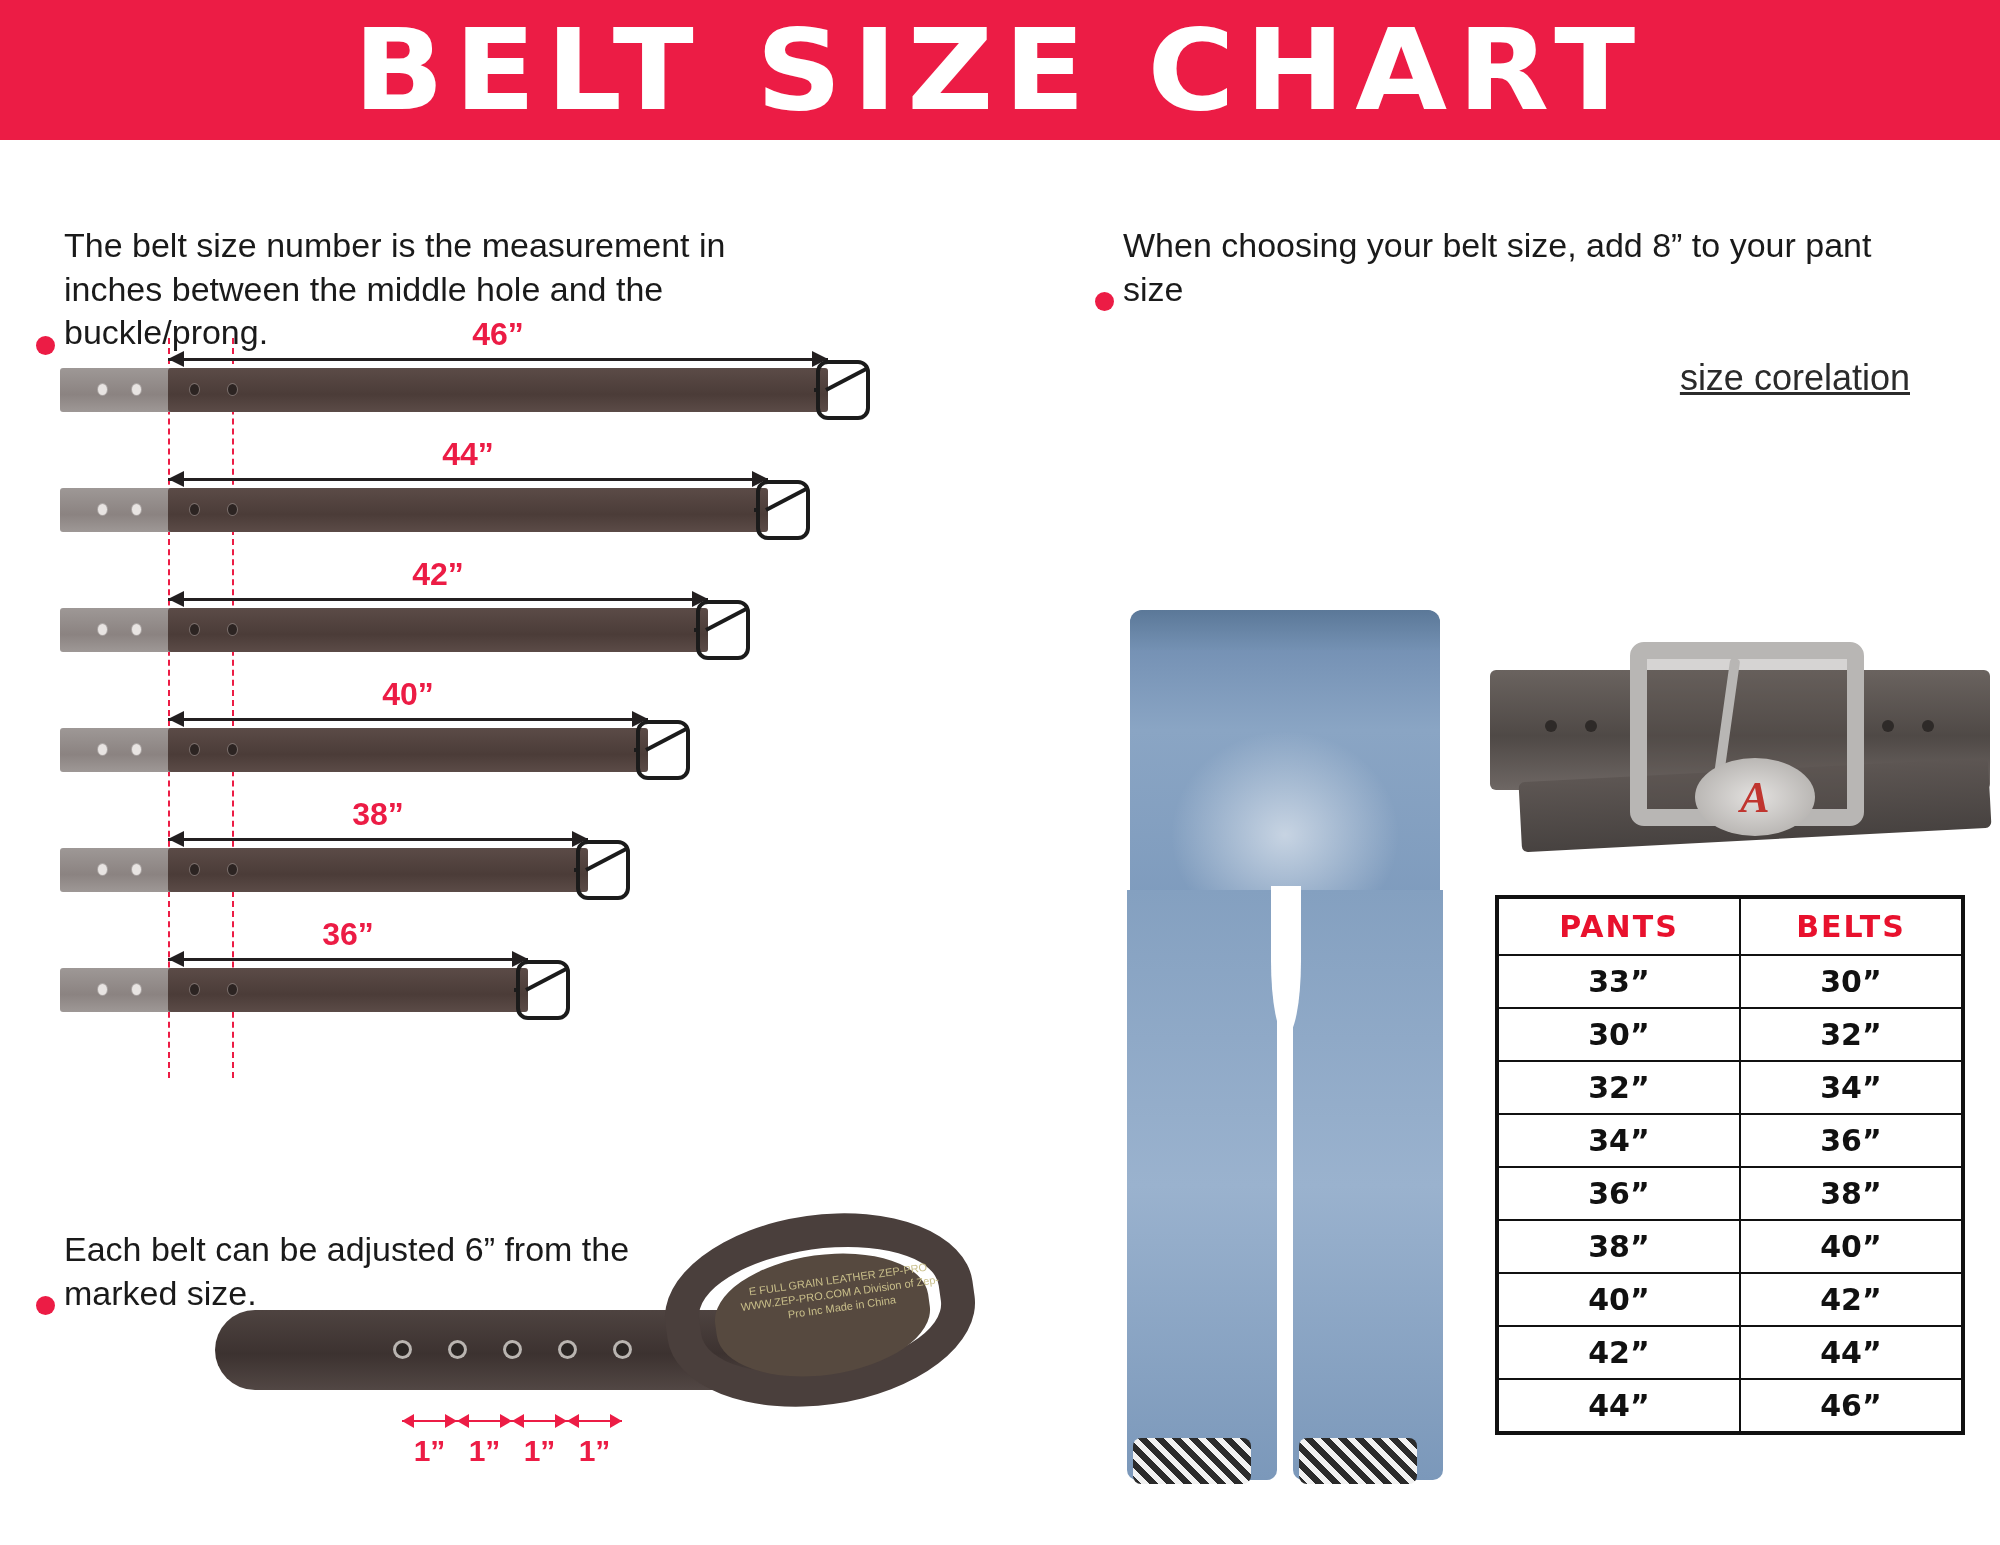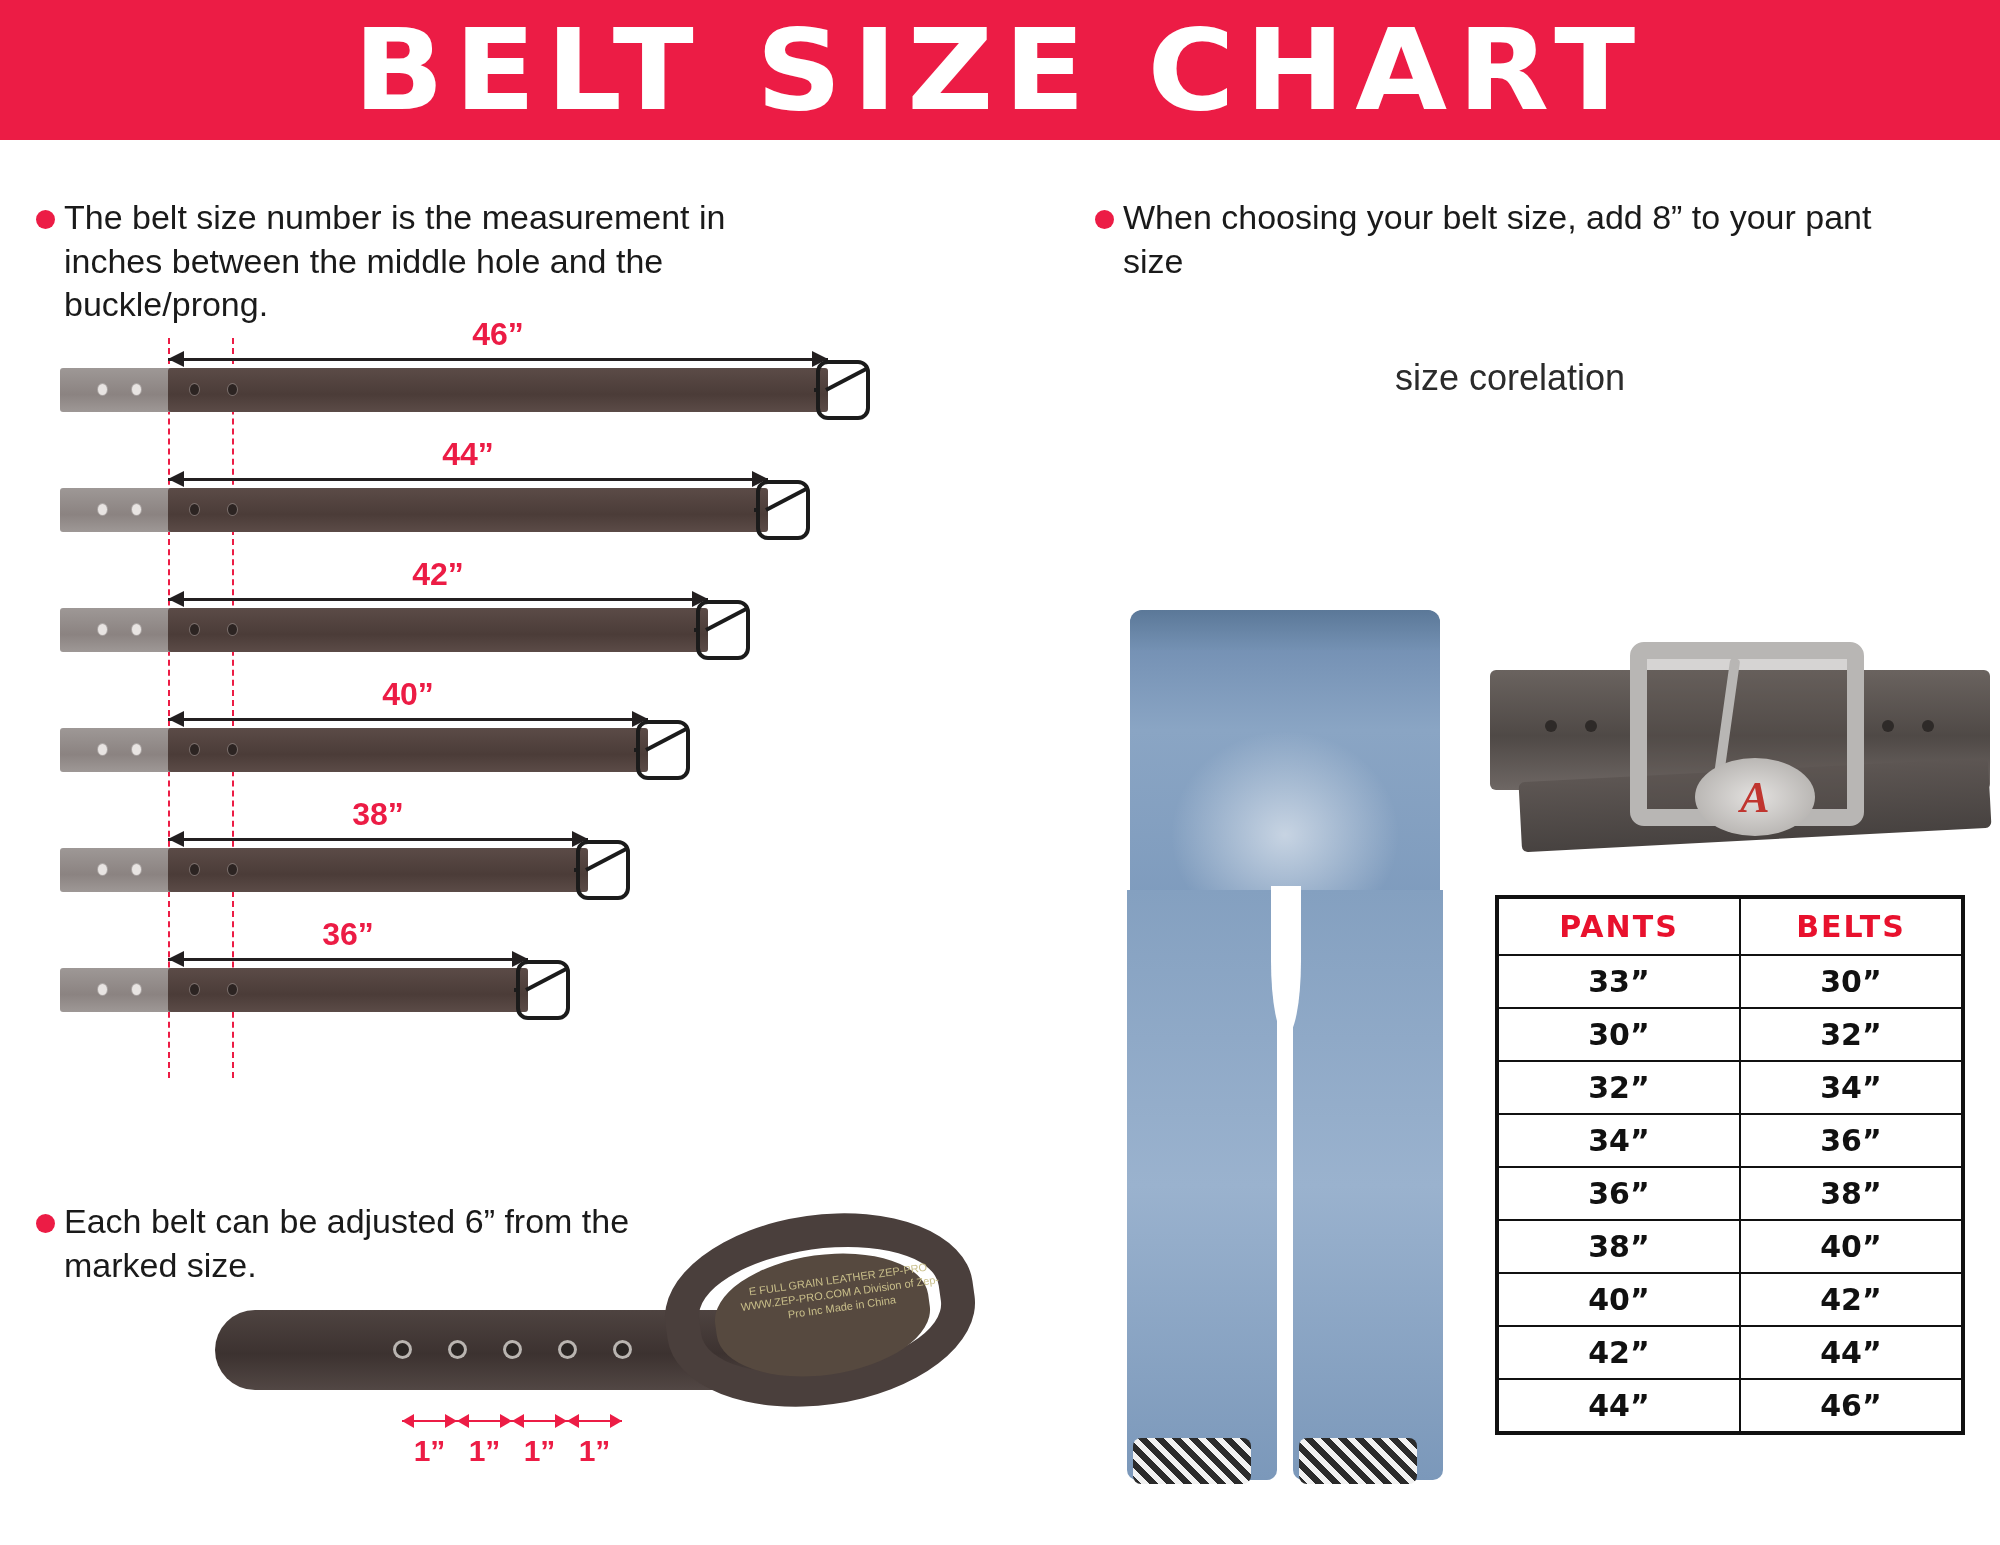--- a/index.html
+++ b/index.html
@@ -20,21 +20,21 @@
     color:#ffffff;
     font-family:"DejaVu Sans", sans-serif;
     font-weight:bold;
     font-size:112px;
     letter-spacing:10px;
     line-height:1;
     transform:scaleX(1.06);
     white-space:nowrap;
   }
   
-  .bullet-row{position:absolute;display:flex;align-items:flex-start;}
+  .bullet-row{position:absolute;display:flex;align-items:flex-end;margin-top:28px;}
   .dot{
     width:19px;height:19px;border-radius:50%;background:#ec1c45;
     margin-top:14px;margin-right:9px;flex:0 0 auto;
   }
   .bullet-text{
     font-size:34px;color:#1a1a1a;line-height:1.28;
     font-family:"Liberation Sans", sans-serif;
   }
   #bullet-1{left:36px;top:196px;width:770px;}
   #bullet-2{left:1095px;top:196px;width:790px;}
@@ -128,22 +128,22 @@
     font-family:"DejaVu Sans", sans-serif;font-weight:bold;font-size:112px;
     letter-spacing:2px;line-height:1;white-space:nowrap;
   }
   .f-red{color:#e8112d;}
   .f-gray{color:#9b9b9b;}
   .formula-sub{
     margin-top:22px;font-family:"DejaVu Sans", sans-serif;font-weight:bold;
     font-size:52px;letter-spacing:3px;white-space:nowrap;
   }
   .formula-note{
-    margin-top:12px;font-size:36px;color:#2b2b2b;
-    padding-right:20px;font-family:"Liberation Sans", sans-serif;
+    margin-top:12px;font-size:36px;color:#2b2b2b;text-align:right;
+    padding-right:20px;font-family:"Liberation Sans", sans-serif;text-decoration:underline;
   }
 
   
   .jeans{position:absolute;left:1075px;top:610px;width:420px;height:870px;}
   .jeans-top{
     position:absolute;left:55px;top:0;width:310px;height:300px;
     background:linear-gradient(to bottom,#6b88ad,#8aa5c4 40%,#7e9bbd);
     border-radius:14px 14px 0 0;
   }
   .jeans-waist{

